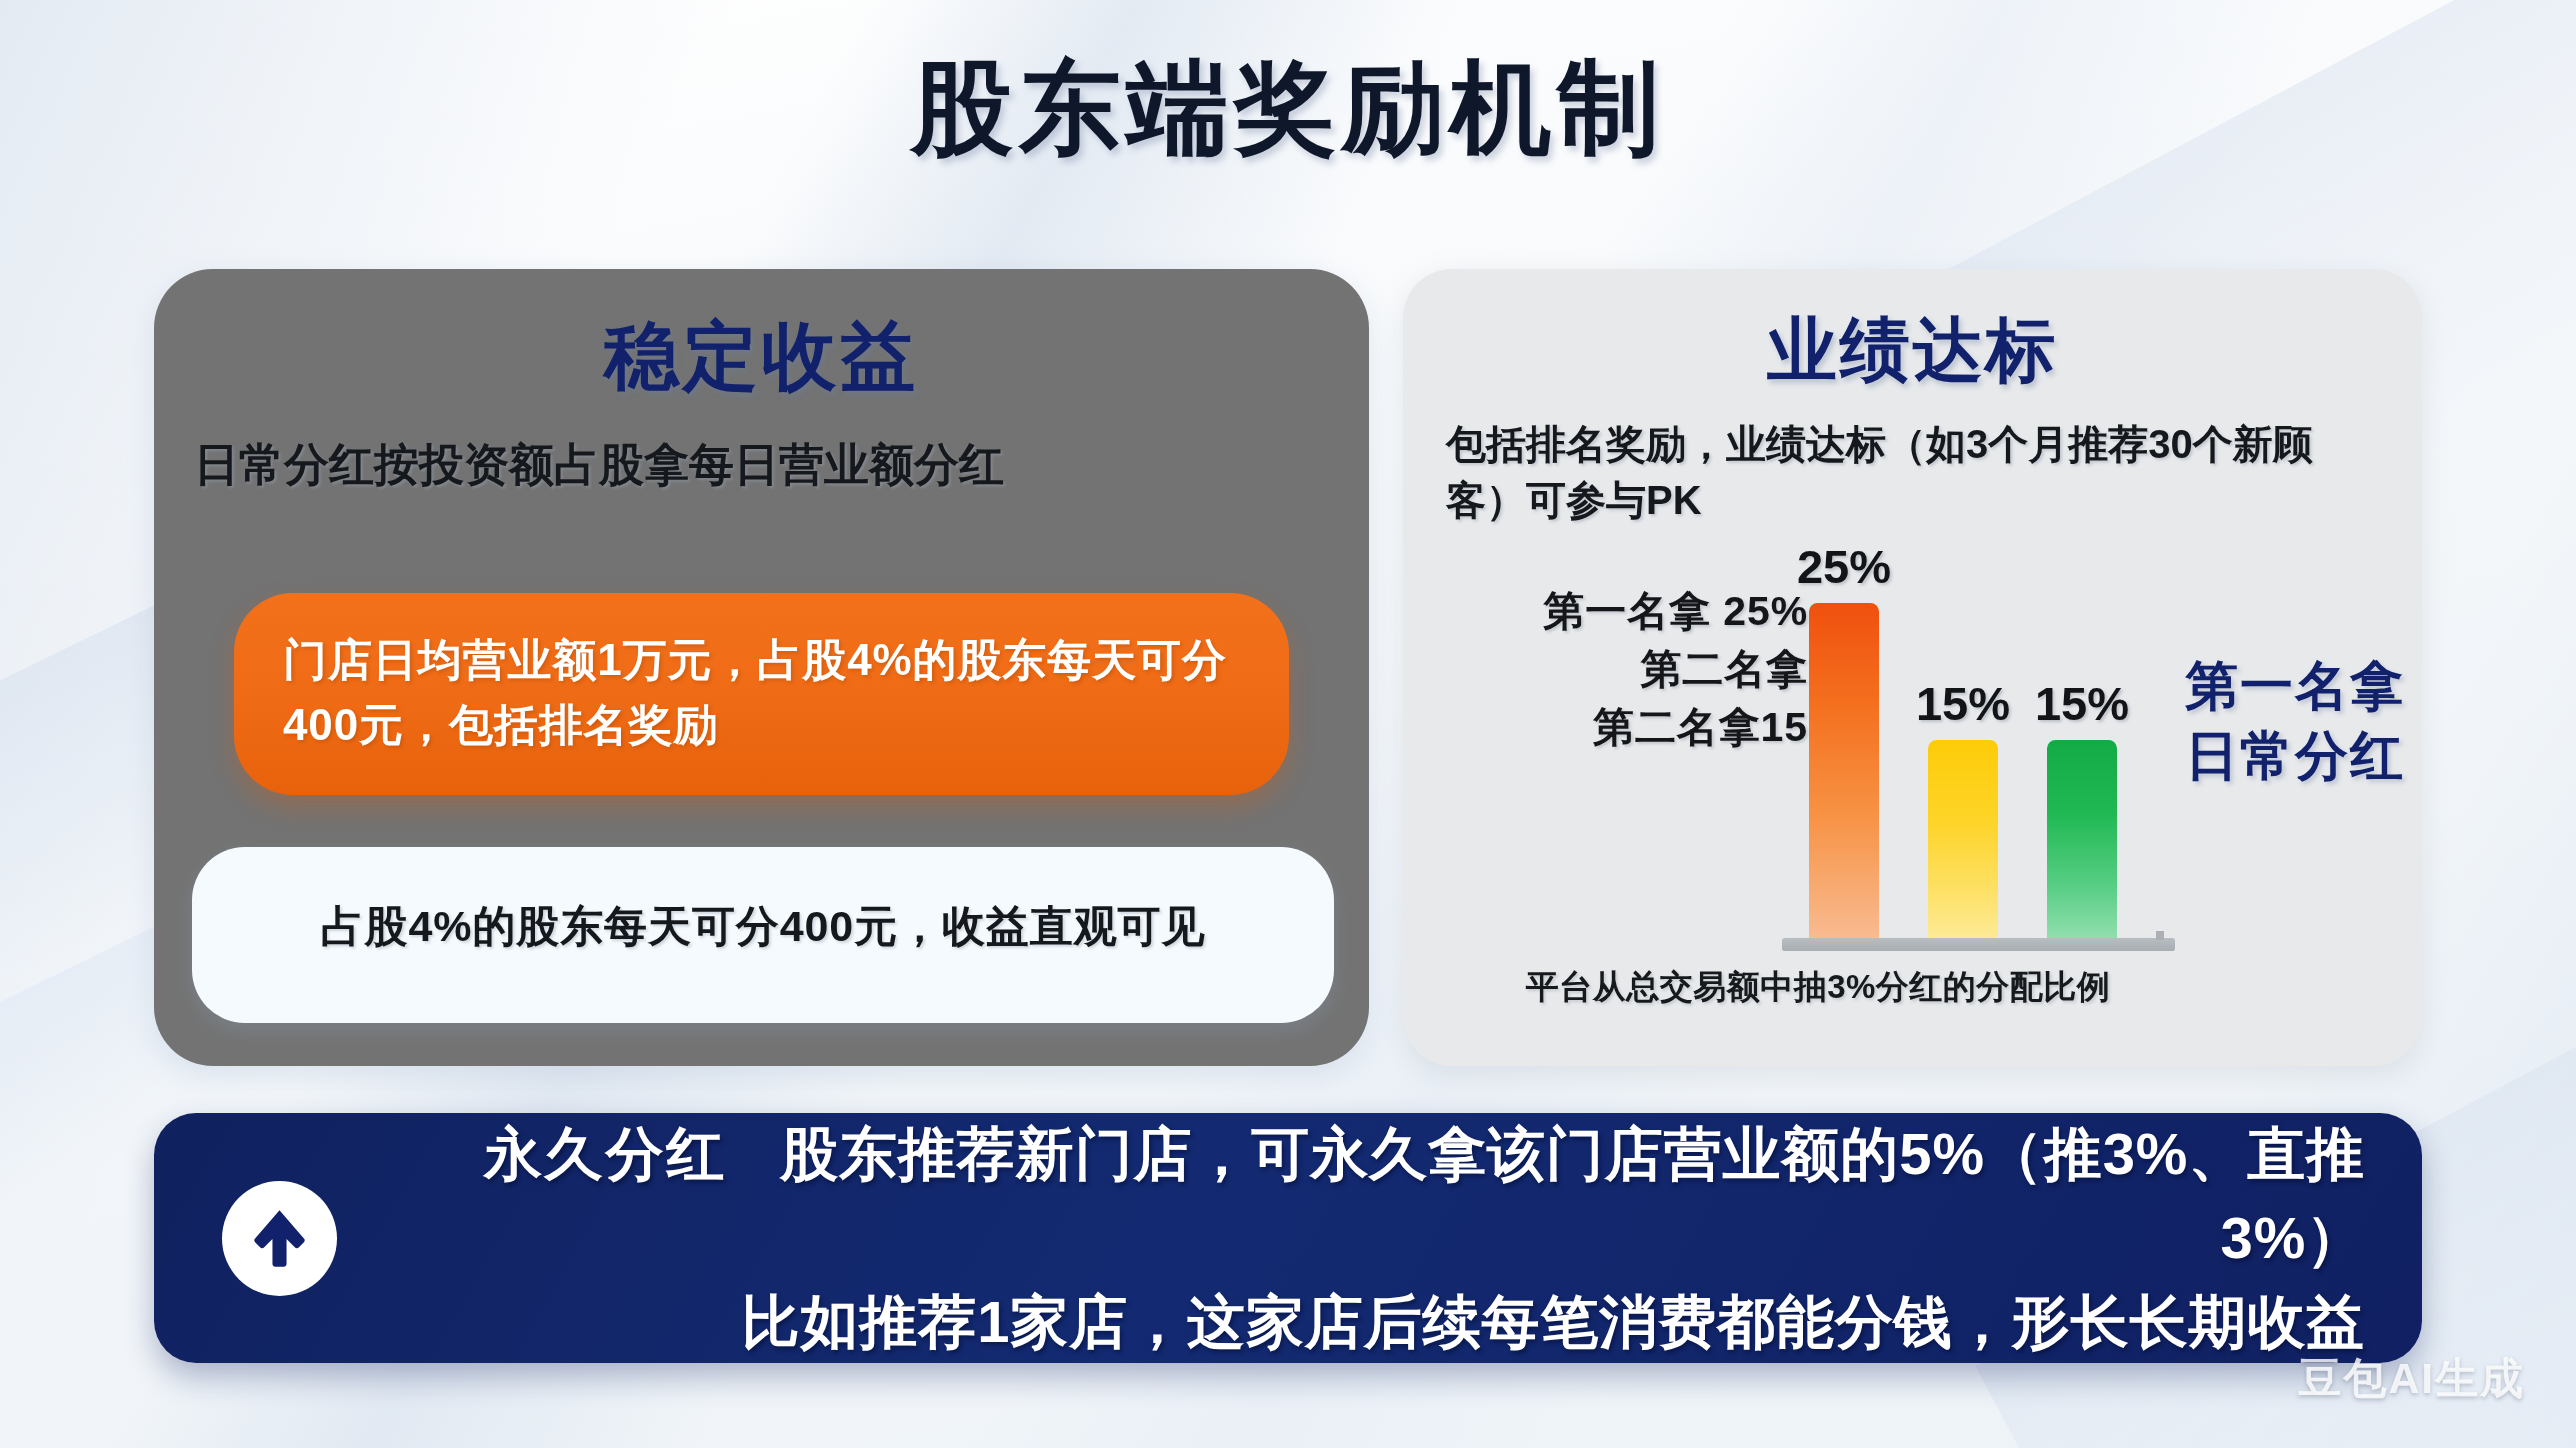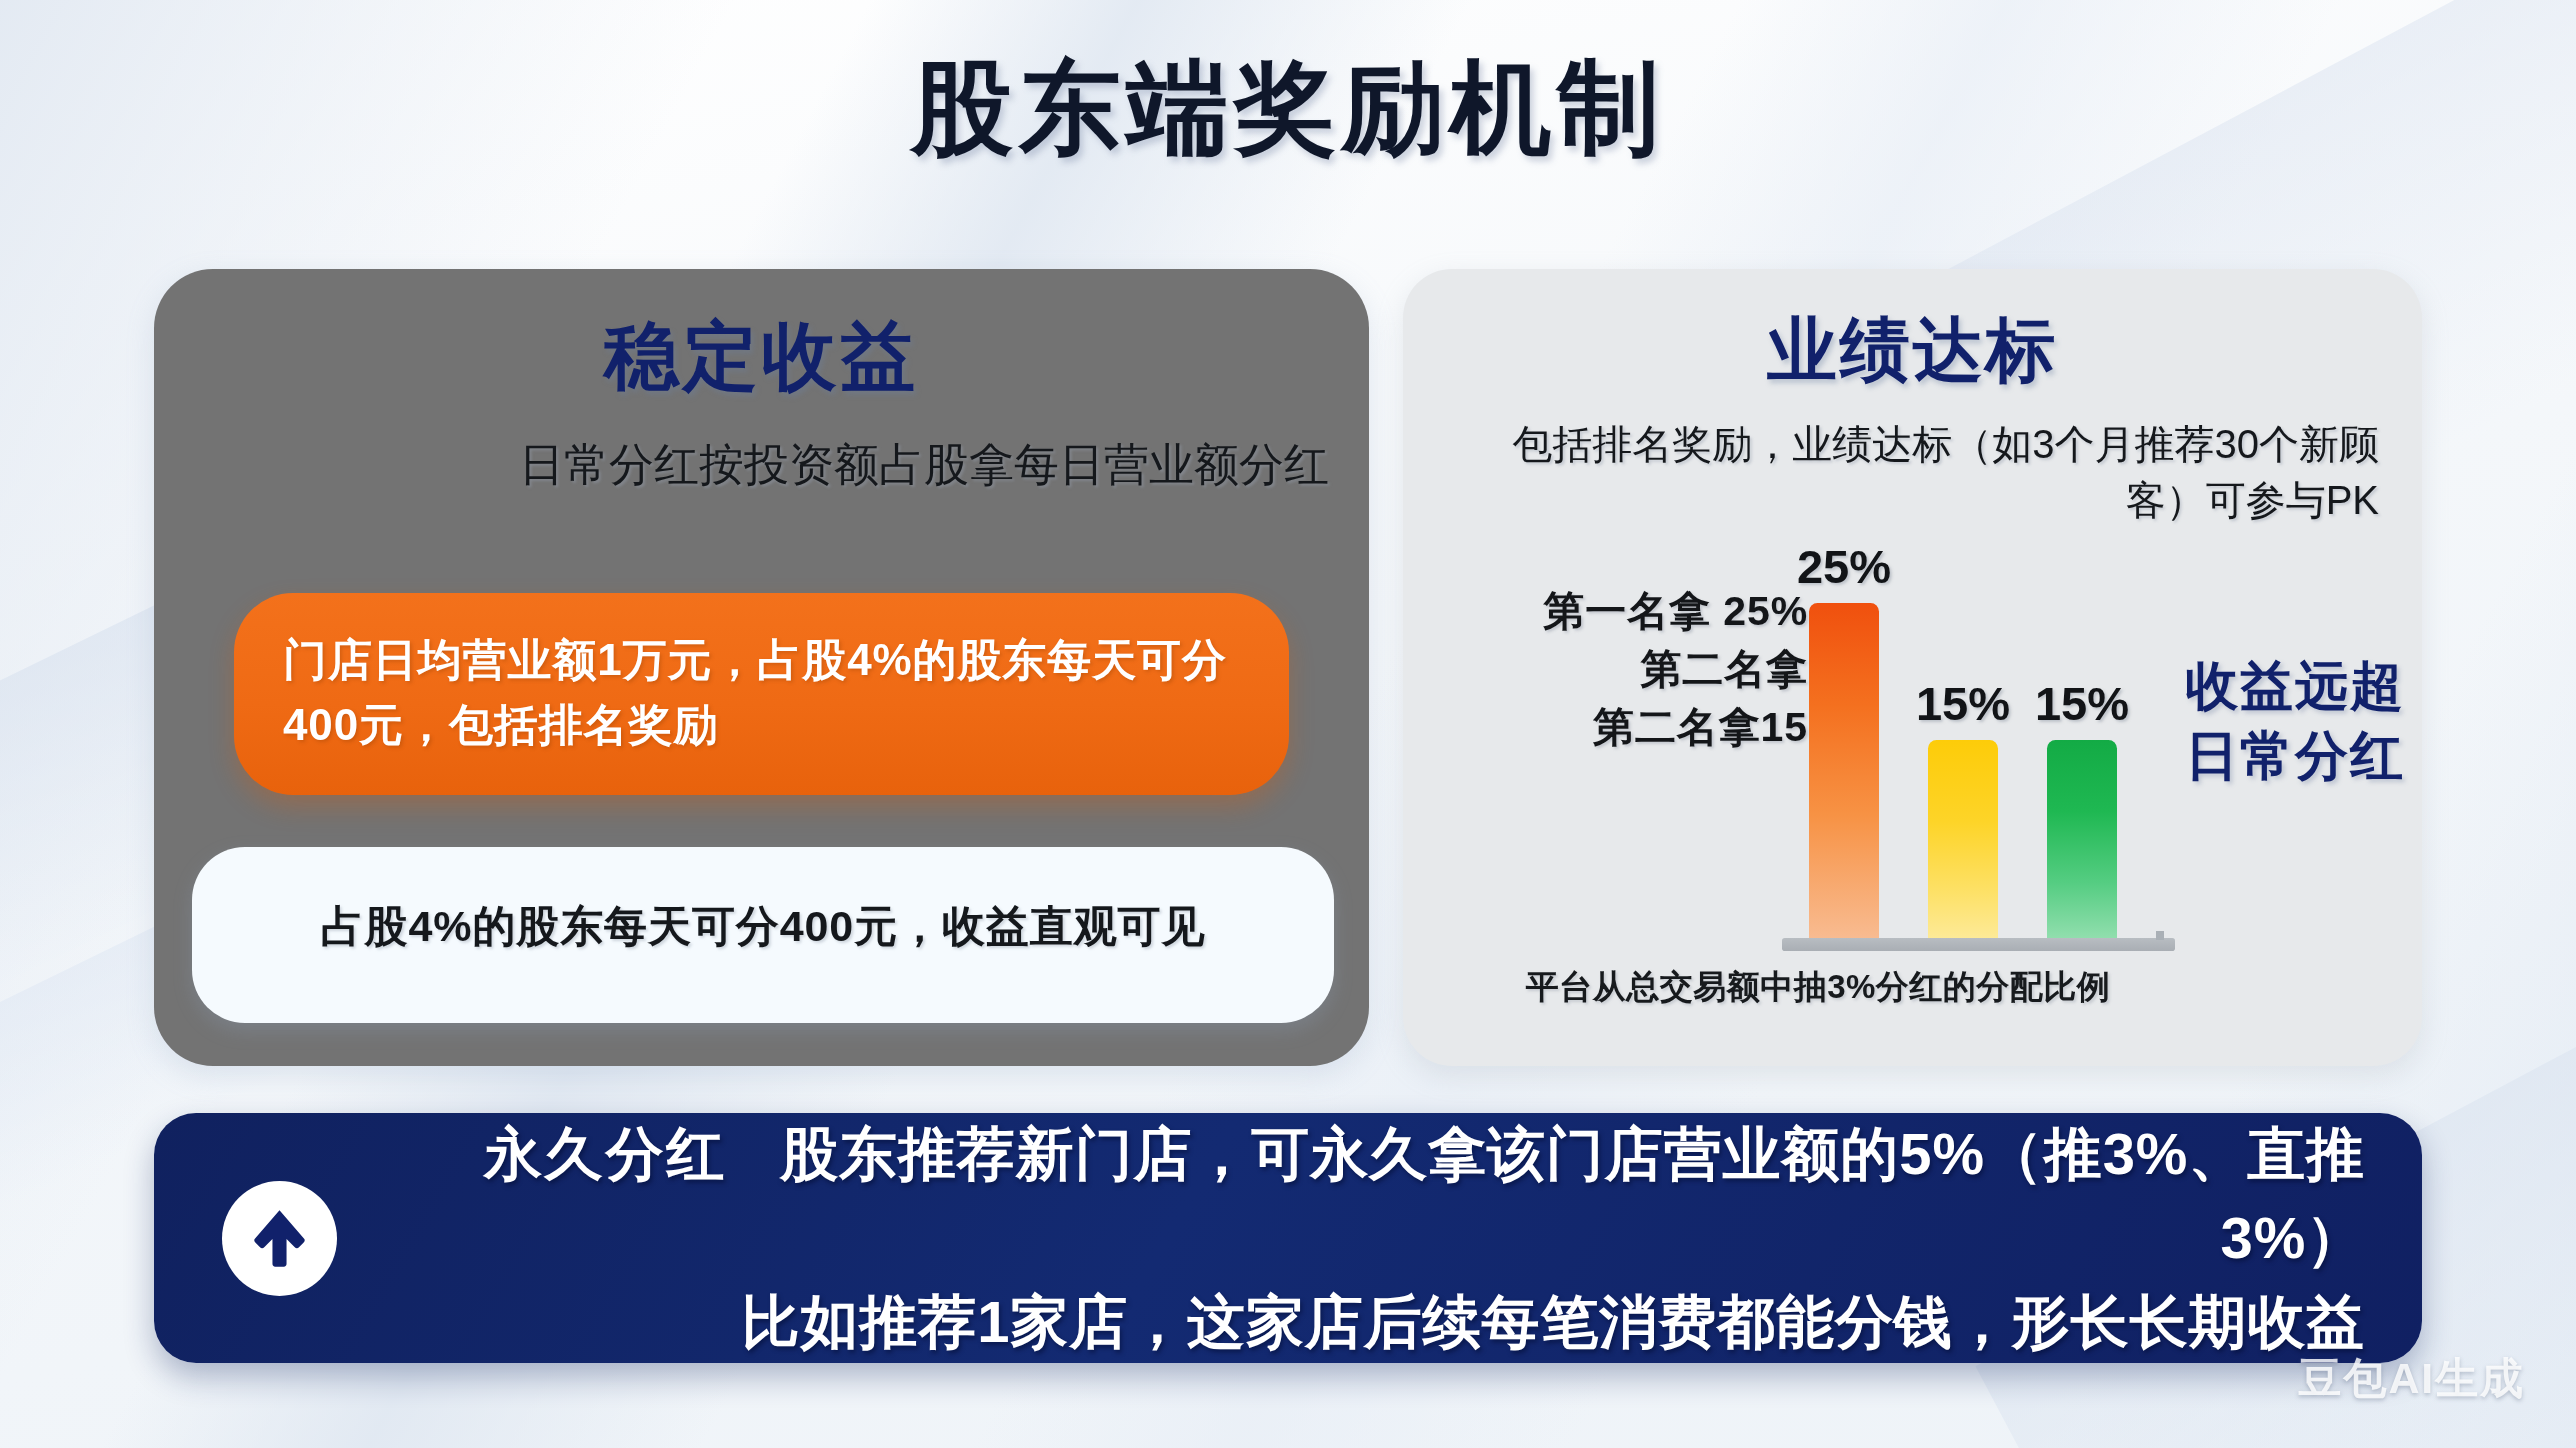--- a/index.html
+++ b/index.html
@@ -112,23 +112,23 @@
     font-size: 75px;
     letter-spacing: 3.8px;
   }
   #bonus-heading {
     margin-top: 42px;
     font-size: 70px;
     letter-spacing: 2.8px;
   }
 
   .panel-sub {
-    text-align: right;
+    text-align: left;
     color: #15181c;
-    font-weight: normal;
+    font-weight: bold;
     line-height: 1.38;
     text-shadow: 1.9px 1.9px 2.8px rgba(150,160,175,0.45);
   }
   #stable-sub {
     margin-top: 36px;
     font-size: 45px;
     padding: 0 40px;
   }
   #bonus-sub {
     margin-top: 28px;
@@ -361,21 +361,21 @@
       </div>
     </div>
 
     <div id="baseline">
       <div id="baseline-nub"></div>
     </div>
 
     <div id="chart-caption">平台从总交易额中抽3%分红的分配比例</div>
 
     <div id="chart-side-note">
-      <div>收益远超</div>
+      <div>第一名拿</div>
       <div>日常分红</div>
     </div>
   </div>
 
   <footer id="bottom-banner">
     <div id="banner-icon">
       <svg width="77" height="77" viewBox="0 0 82 82" aria-hidden="true">
         <path d="M41 10 L68 40 L57 40 L57 40 Z" fill="none"></path>
         <path d="M41 11
                  L67 41

